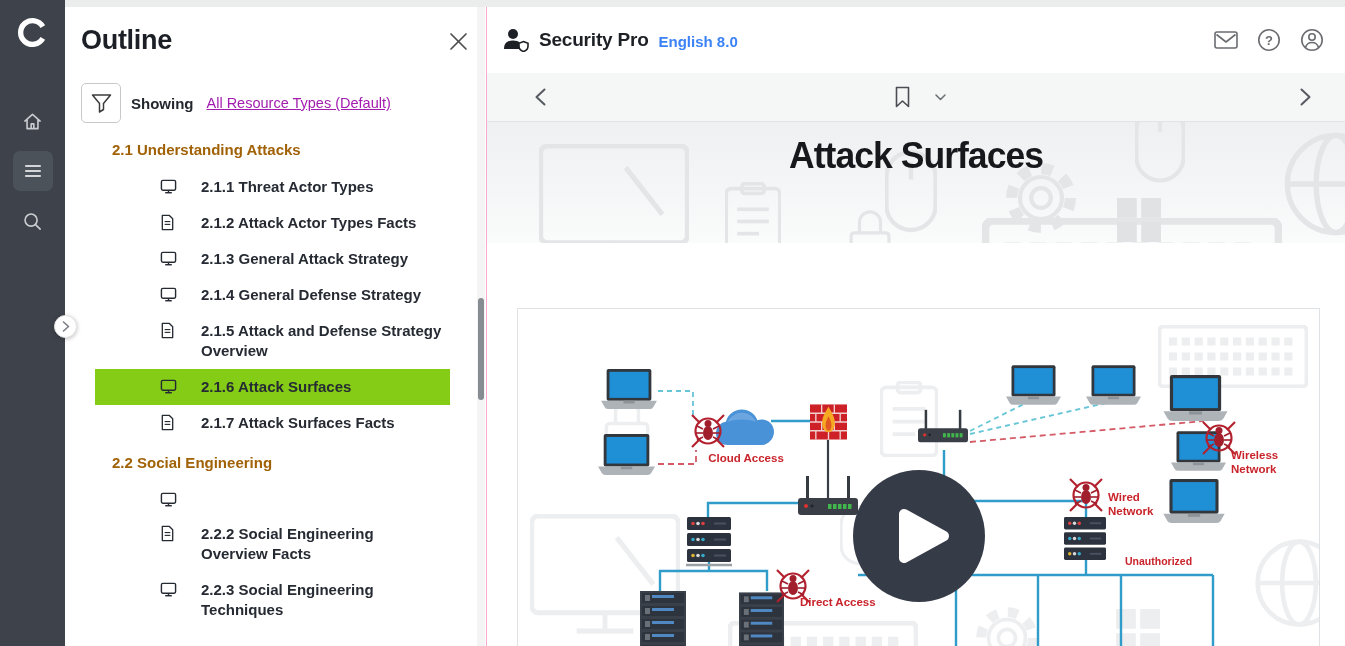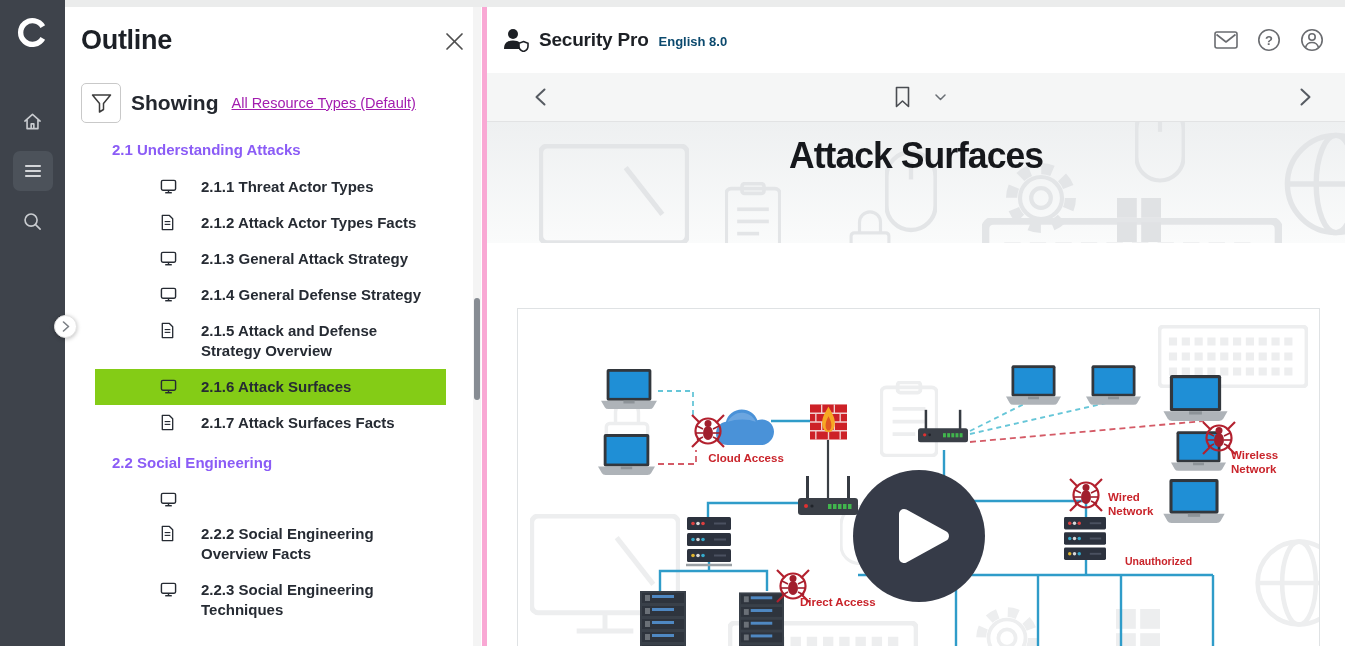--- a/index.html
+++ b/index.html
@@ -10,45 +10,45 @@
   .rail { position:absolute; left:0; top:0; width:65px; height:646px; background:#3e434b; z-index:30; }
   .rail .logo { display:flex; justify-content:center; padding-top:16px; }
   .rail-nav { margin-top:52px; display:flex; flex-direction:column; align-items:center; gap:10px; }
   .rail-btn { width:40px; height:40px; display:flex; align-items:center; justify-content:center; border-radius:7px; cursor:pointer; }
   .rail-btn.sel { background:#4c525a; }
 
   
   .top-strip { position:absolute; left:65px; right:0; top:0; height:7px; background:#ebecec; z-index:25; }
 
   
-  .panel { position:absolute; left:65px; top:7px; width:422px; height:639px; background:#fff; border-right:5px solid #f9a8d4; z-index:20; overflow:hidden; }
+  .panel { position:absolute; left:65px; top:7px; width:422px; height:639px; background:#fff; border-right:1px solid #f9a8d4; z-index:20; overflow:hidden; }
   .panel-head { display:flex; justify-content:space-between; align-items:flex-start; padding:18px 18px 0 16px; }
   .panel-title { font-size:27px; font-weight:700; color:#1c2026; letter-spacing:-.3px; }
   .close-btn { margin-top:7px; cursor:pointer; line-height:0; }
   .filter-row { display:flex; align-items:center; margin:27px 16px 0 16px; }
   .filter-btn { width:40px; height:40px; border:1px solid #c9c9c9; border-radius:5px; background:#fff; display:flex; align-items:center; justify-content:center; cursor:pointer; }
-  .filter-label { font-size:21px; font-weight:700; color:#23272e; margin-left:10px; }
+  .filter-label { font-size:15px; font-weight:700; color:#23272e; margin-left:10px; }
   .filter-value { font-size:14.5px; color:#a21caf; margin-left:13px;text-decoration:underline; }
   .tree { margin-top:17px; }
-  .o-section { font-size:15px; font-weight:700; color:#8b5cf6; margin:12px 36px 9px 47px; line-height:20px; }
+  .o-section { font-size:15px; font-weight:700; color:#a16207; margin:12px 36px 9px 47px; line-height:20px; }
   .o-item { display:flex; align-items:flex-start; gap:24px; margin:0 36px 0 30px; padding:8px 8px 8px 65px; font-size:15px; font-weight:700; color:#262b33; line-height:20px; cursor:pointer; }
   .o-item.selected { background:#84cc16; }
   .o-item .ticon { flex:0 0 17px; margin-top:1px; line-height:0; }
   .o-item span.lbl { flex:1; }
   .pscroll { position:absolute; right:1px; top:0; bottom:0; width:8px; background:#f4f4f4; }
   .pscroll .thumb { position:absolute; left:1px; width:6px; top:291px; height:102px; background:#878c93; border-radius:4px; }
 
   
   .panel-toggle { position:absolute; left:54px; top:315px; width:23px; height:23px; background:#fff; border:1px solid #e3e3e3; border-radius:50%; box-shadow:0 1px 4px rgba(0,0,0,.25); display:flex; align-items:center; justify-content:center; z-index:40; cursor:pointer; }
 
   
   .main { position:absolute; left:487px; top:7px; right:0; bottom:0; background:#fff; }
   .main-header { height:66px; background:#fff; display:flex; align-items:center; padding:0 14px 0 16px; }
   .course-title { font-size:19px; font-weight:700; color:#1d2025; margin-left:9px; letter-spacing:-.2px; }
-  .course-edition { font-size:13px; font-weight:700; color:#0c4a6e; margin-left:10px; margin-top:3px; }
+  .course-edition { font-size:15px; font-weight:700; color:#3b82f6; margin-left:10px; margin-top:3px; }
   .hdr-actions { margin-left:auto; display:flex; align-items:center; gap:17px; padding-right:6px; }
   .hdr-btn { width:26px; height:26px; display:flex; align-items:center; justify-content:center; cursor:pointer; }
 
   .nav-bar { height:49px; background:#f5f6f6; border-bottom:1px solid #e2e3e4; display:flex; align-items:center; position:relative; box-shadow:0 1px 2px rgba(0,0,0,.04); }
   .nav-prev { margin-left:48px; cursor:pointer; line-height:0; }
   .nav-next { position:absolute; right:34px; cursor:pointer; line-height:0; }
   .bookmark-group { position:absolute; left:50%; transform:translateX(-22px); display:flex; align-items:center; gap:24px; }
   .bookmark-btn, .bookmark-menu-btn { cursor:pointer; line-height:0; }
 
   .banner { height:121px; background:linear-gradient(180deg,#eef0f1,#fafbfb); position:relative; overflow:hidden; }

